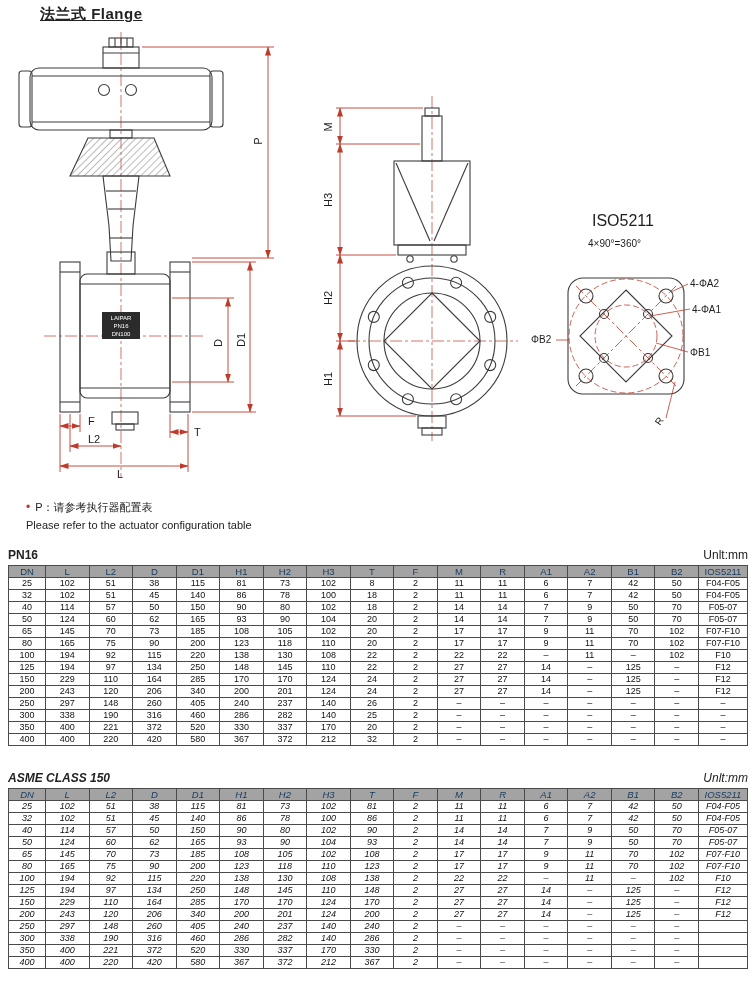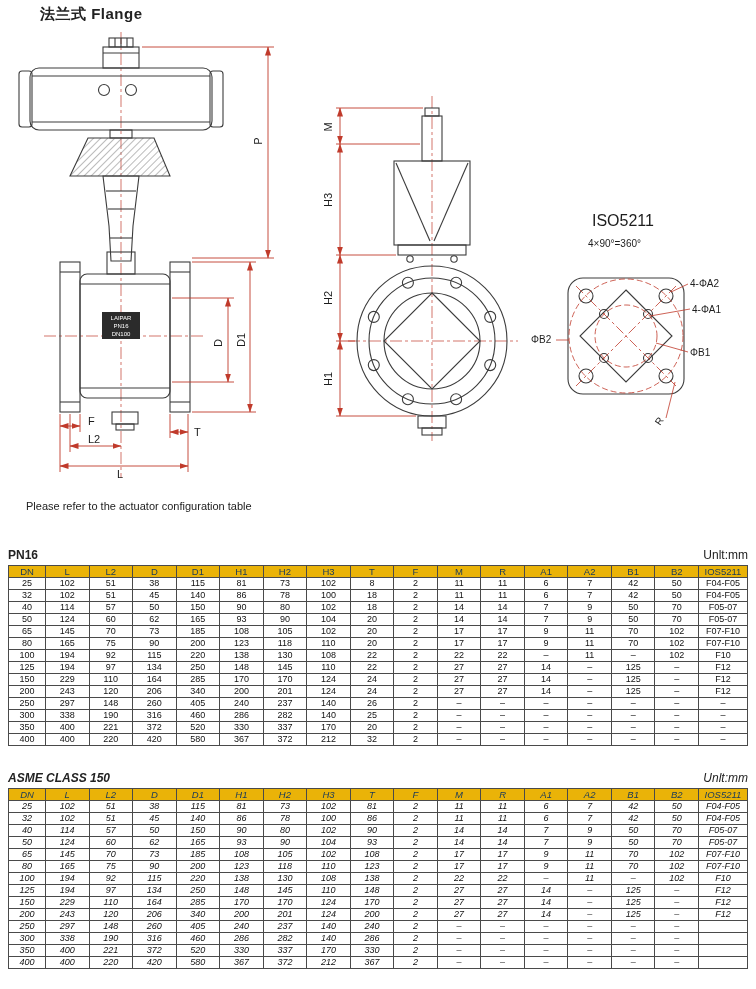--- a/index.html
+++ b/index.html
@@ -1,35 +1,35 @@
 <!DOCTYPE html>
 <html><head>
 <meta charset="utf-8">
 <style>
   * { margin:0; padding:0; box-sizing:border-box; }
   html,body { background:#fff; }
   body {
     width:756px; height:989px; position:relative;
     font-family:"Liberation Sans", sans-serif; color:#222; overflow:hidden;
   }
-  .title { position:absolute; left:40px; top:5px; font-size:15px; font-weight:bold; letter-spacing:.5px; }
+  .title { position:absolute; left:40px; top:5px; font-size:15px; font-weight:bold; letter-spacing:.5px;text-decoration:underline; }
   #drawing { position:absolute; left:0; top:26px; }
   .note { position:absolute; left:26px; top:498px; font-size:11px; line-height:1.55; }
   .note .bullet { color:#c0392b; margin-right:5px; font-size:12px; }
   .note .en { }
   .tsec { position:absolute; left:8px; width:740px; }
   .tsec.pn16 { top:548px; }
   .tsec.asme { top:771px;font-style:italic; }
   .tlabel { display:flex; justify-content:space-between; align-items:flex-end; margin-bottom:3px; }
   .tname { font-size:12px; font-weight:bold; }
   .tunit { font-size:12px; }
   table { border-collapse:collapse; width:740px; table-layout:fixed; }
   th,td { border:1px solid #4a4a4a; font-size:9px; text-align:center; vertical-align:middle;
           height:12px; line-height:1; padding:0; white-space:nowrap; overflow:hidden; }
-  th { background:#eab308; font-weight:normal; color:#17395c; font-size:9.5px; }
+  th { background:#a3a3a3; font-weight:normal; color:#17395c; font-size:9.5px; }
   th:first-child, td:first-child { width:37px; }
   th:last-child, td:last-child { width:49px; }
   td { color:#111; }
   svg text { font-family:"Liberation Sans", sans-serif; }
 </style>
 </head>
 <body>
 
 <div class="title">法兰式 Flange</div>
 
@@ -222,20 +222,23 @@
       <text x="690" y="261">4-ΦA2</text>
       <text x="692" y="287">4-ΦA1</text>
       <text x="531" y="317">ΦB2</text>
       <text x="690" y="330">ΦB1</text>
       <text x="660" y="400" transform="rotate(-55 660 400)">R</text>
     </g>
   </g>
 </svg>
 
 <div class="note">
+  <div>
+    <span class="bullet">•</span><span>P：请参考执行器配置表</span>
+  </div>
   <div class="en">Please refer to the actuator configuration table</div>
 </div>
 
 <div class="tsec pn16">
   <div class="tlabel">
     <span class="tname">PN16</span>
     <span class="tunit">Unlt:mm</span>
   </div>
   <table>
     <thead>

